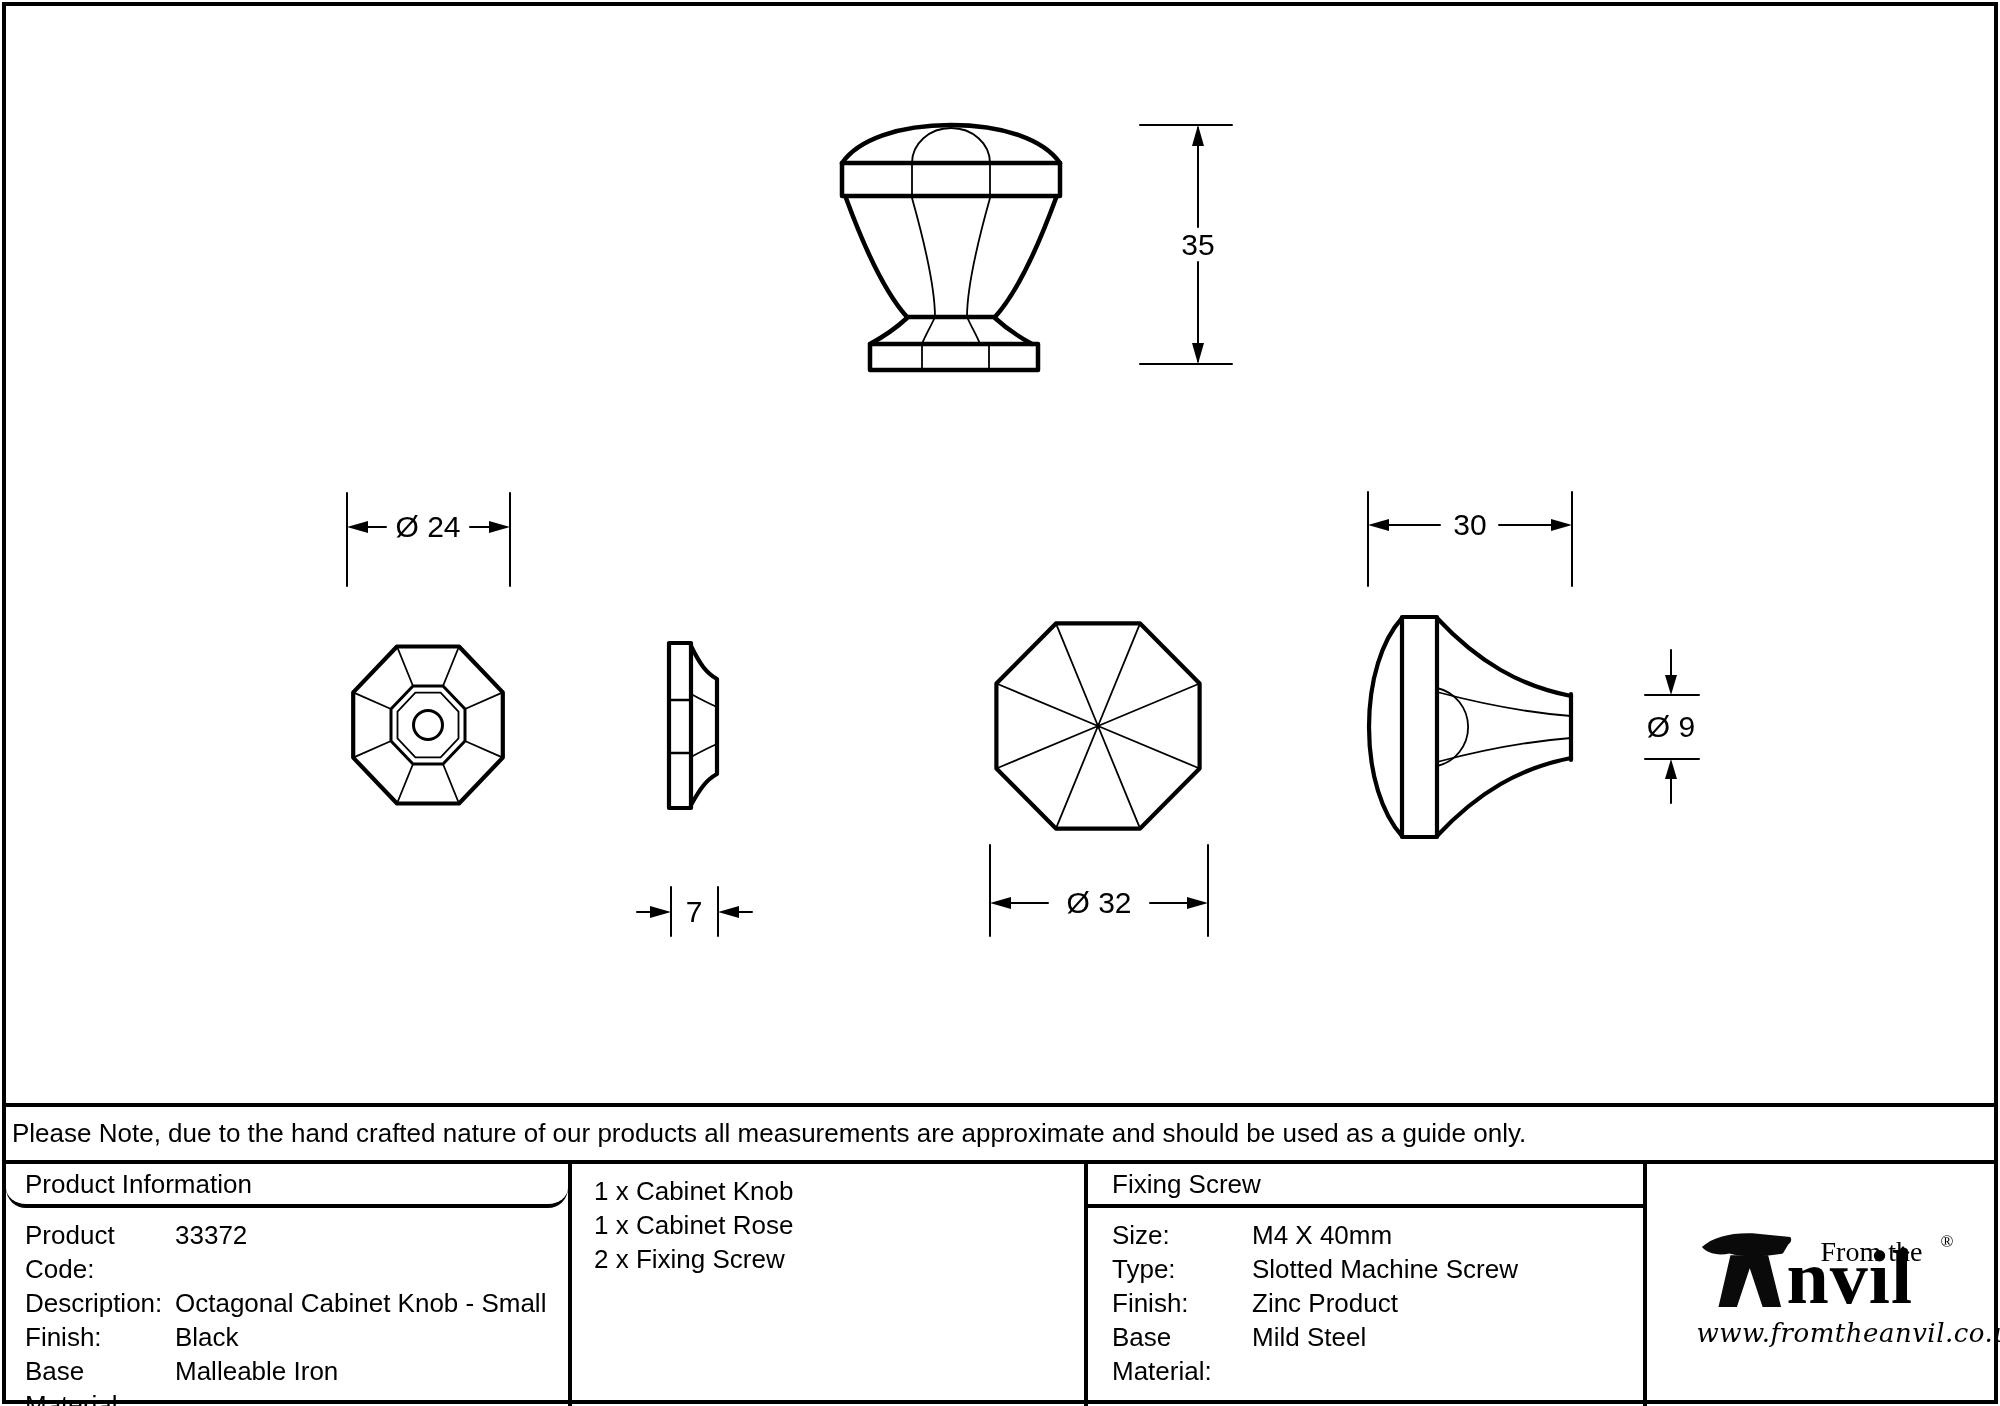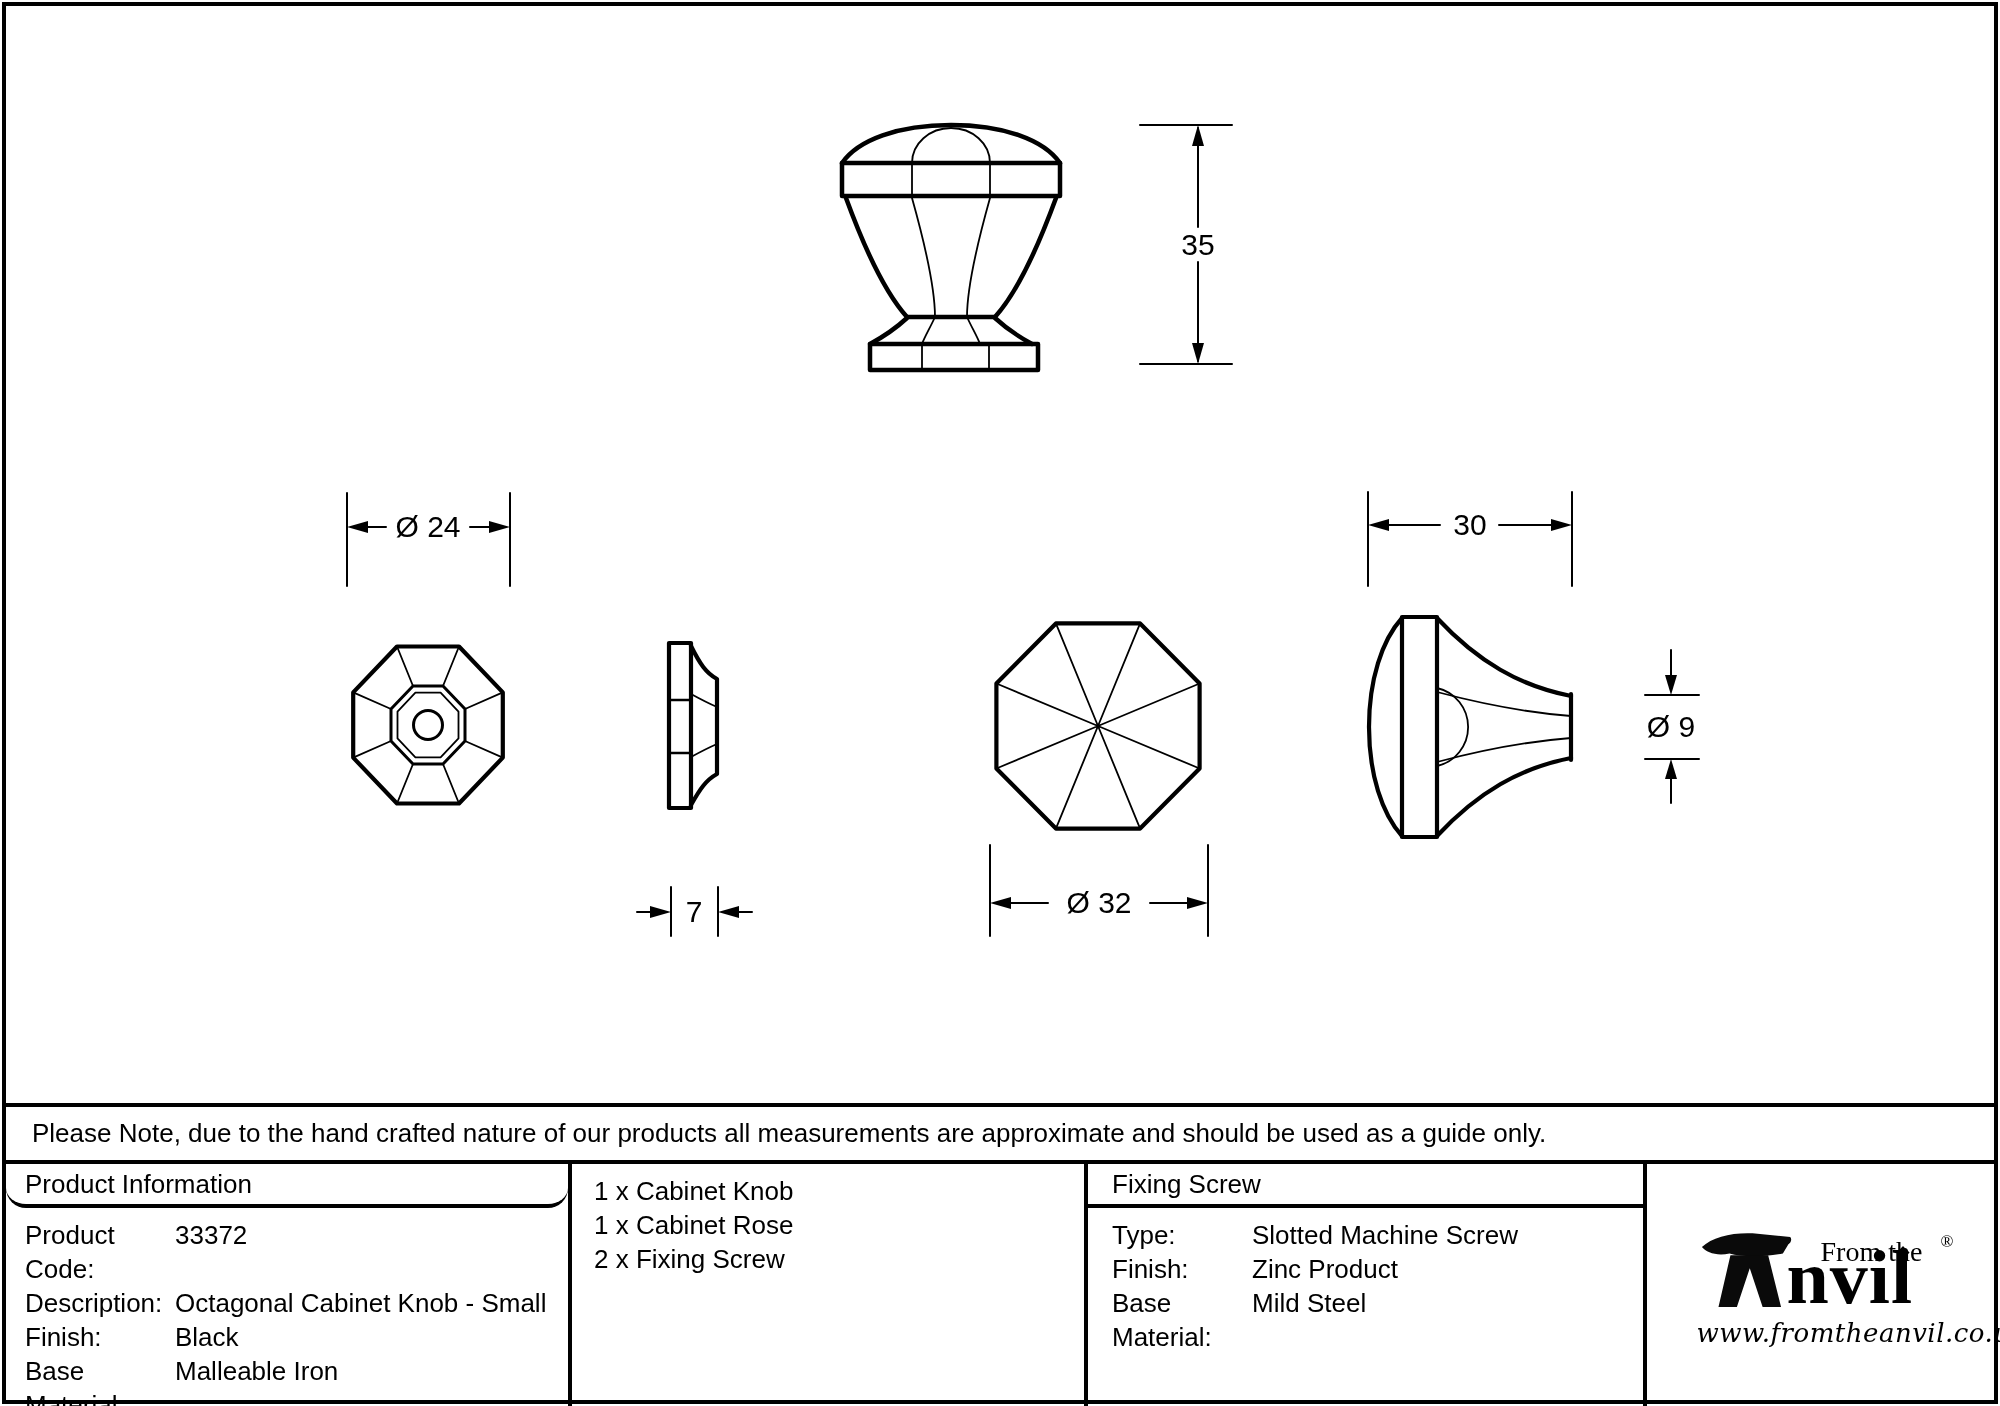--- a/index.html
+++ b/index.html
@@ -1,21 +1,21 @@
 <!DOCTYPE html>
 <html><head>
 <meta charset="utf-8">
 <style>
   html,body{margin:0;padding:0;background:#ffffff;width:2000px;height:1406px;overflow:hidden;
     font-family:"Liberation Sans","DejaVu Sans",sans-serif;color:#000;}
   .frame{position:absolute;inset:2px;border:4px solid #000;display:flex;flex-direction:column;}
   .drawing-area{position:relative;height:1097px;flex:none;border-bottom:4px solid #000;}
   .drawing-area svg{position:absolute;left:-6px;top:-6px;}
   .note-row{height:53px;flex:none;border-bottom:4px solid #000;display:flex;align-items:center;
-    padding-left:26px;font-size:26px;}
+    padding-left:6px;font-size:26px;}
   .spec-table{flex:1;display:flex;align-items:stretch;}
   .col{box-sizing:border-box;flex:none;display:flex;flex-direction:column;}
   .col+.col{border-left:4px solid #000;}
   .c1{width:562px;}
   .c2{width:516px;}
   .c3{width:559px;}
   .c4{flex:1;}
   .col-header{height:40px;flex:none;border-bottom:4px solid #000;display:flex;align-items:center;font-size:26px;}
   .c1 .col-header,.c1 .col-body{padding-left:19px;border-radius:20px;}
   .c2 .col-header,.c2 .col-body{padding-left:22px;}
@@ -181,20 +181,24 @@
         <div class="list-item">1 x Cabinet Knob</div>
         <div class="list-item">1 x Cabinet Rose</div>
         <div class="list-item">2 x Fixing Screw</div>
       </div>
     </div>
 
     <div class="col c3">
       <div class="col-header">Fixing Screw</div>
       <div class="col-body">
         <div class="kv-row">
+          <span class="k">Size:</span>
+          <span class="v">M4 X 40mm</span>
+        </div>
+        <div class="kv-row">
           <span class="k">Type:</span>
           <span class="v">Slotted Machine Screw</span>
         </div>
         <div class="kv-row">
           <span class="k">Finish:</span>
           <span class="v">Zinc Product</span>
         </div>
         <div class="kv-row">
           <span class="k">Base Material:</span>
           <span class="v">Mild Steel</span>

